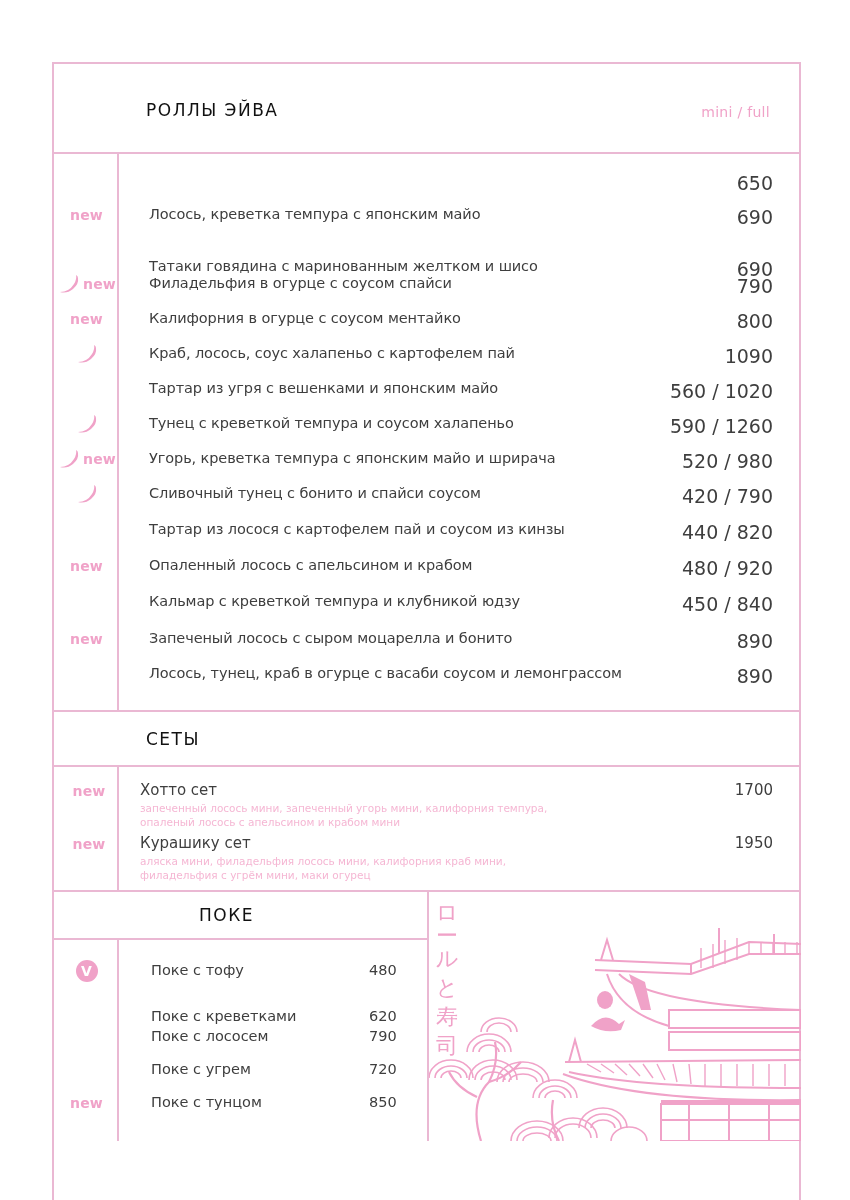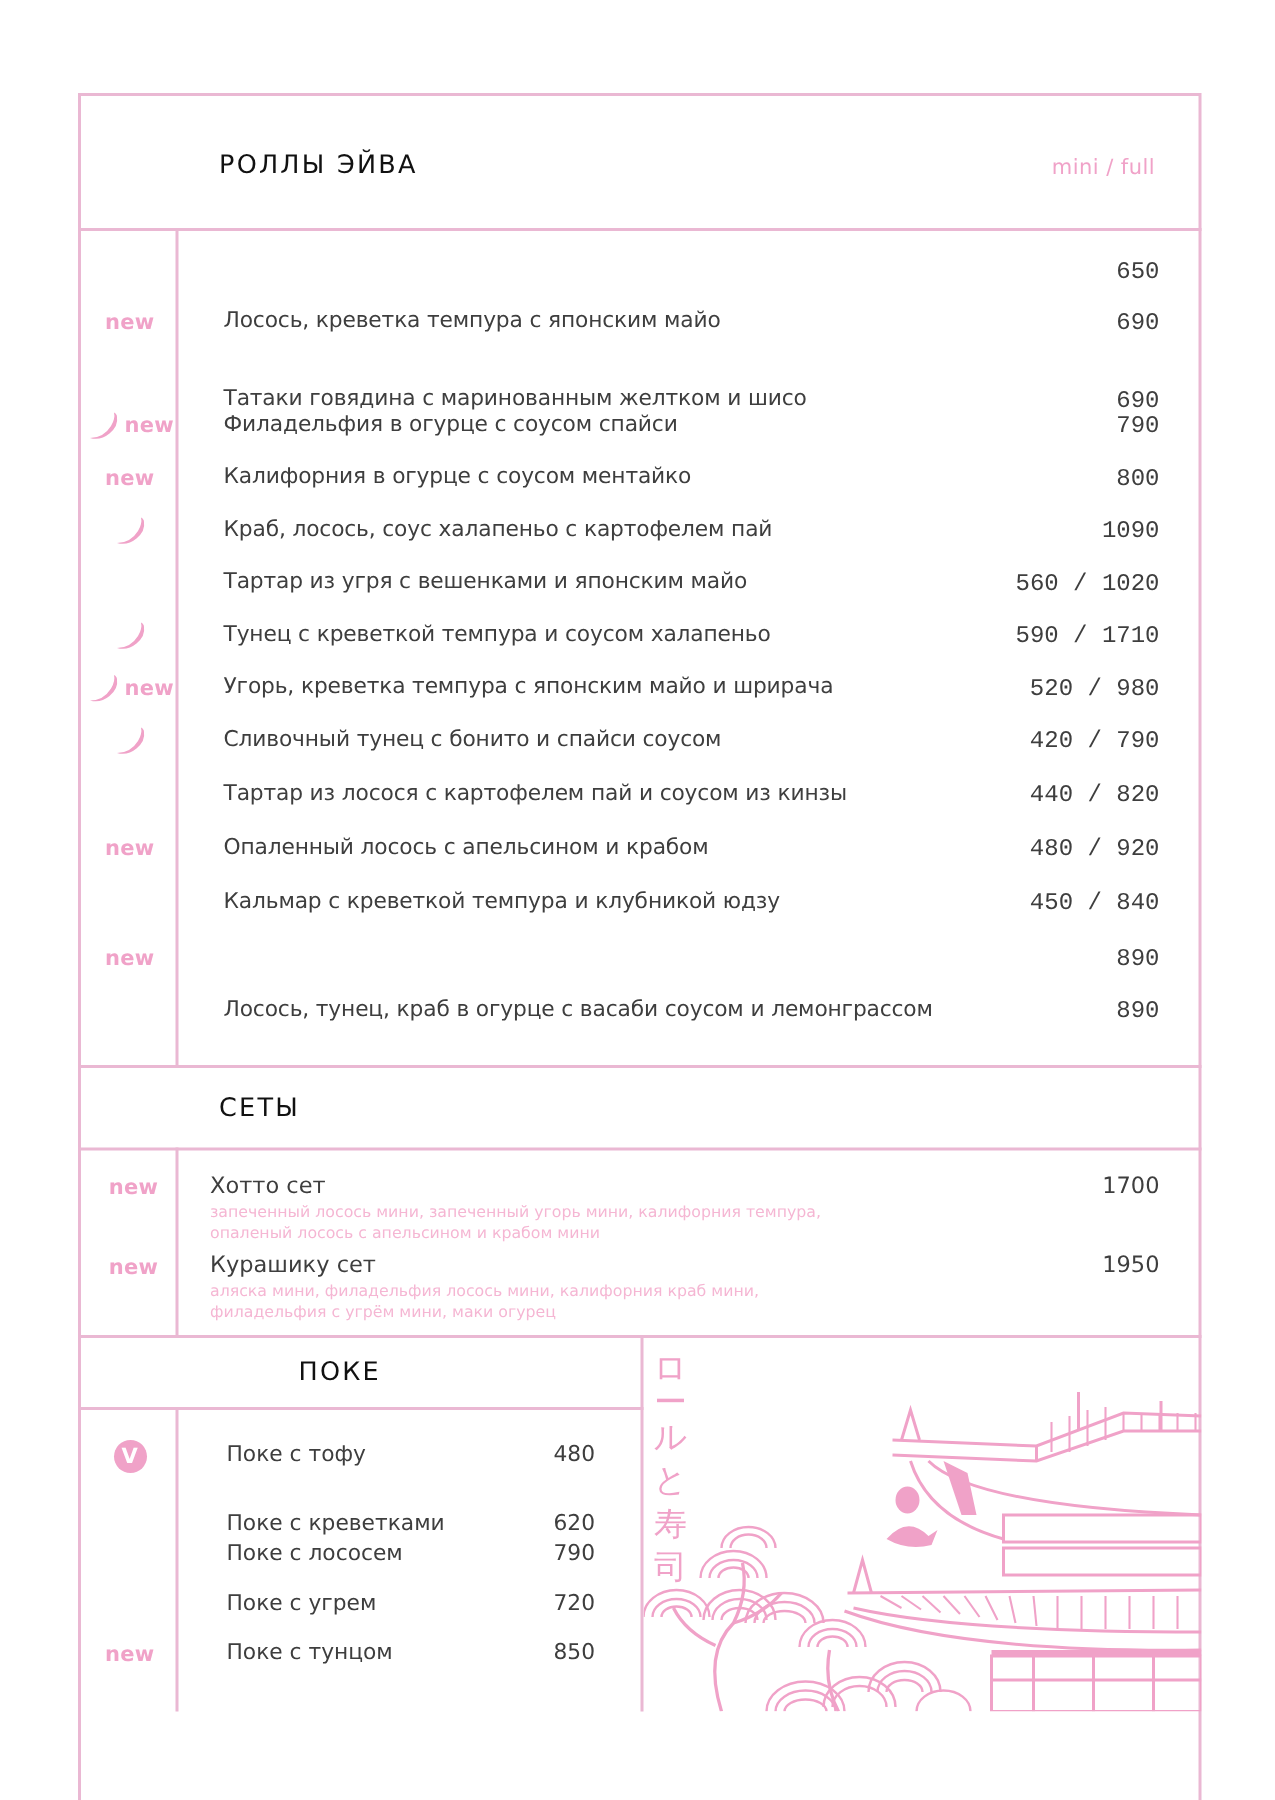--- a/index.html
+++ b/index.html
@@ -7,21 +7,21 @@
   body { font-family: "DejaVu Sans", sans-serif; color: #3a3a3a; position: relative; }
   .page { position: absolute; left: 52px; top: 62px; width: 749px; height: 1173px; border: 2px solid #eab8d3; }
   .hline { position: absolute; height: 2px; background: #eab8d3; }
   .vline { position: absolute; width: 2px; background: #eab8d3; }
   .section-title { position: absolute; font-size: 17px; letter-spacing: 1.5px; color: #111; font-weight: normal; }
   .unit-label { position: absolute; font-size: 14px; color: #f0a2c8; letter-spacing: 0.3px; }
   .row { position: absolute; left: 0; width: 749px; height: 26px; }
   .row .marker { position: absolute; left: 0; width: 65px; height: 26px; display: flex; align-items: center; justify-content: center; gap: 2px; }
   .new-badge { font-size: 14px; color: #f0a2c8; font-weight: bold; letter-spacing: 0.2px; }
   .row .name { position: absolute; left: 95px; top: 4px; font-size: 14.5px; color: #3e3e3e; white-space: nowrap; letter-spacing: -0.1px; }
-  .row .price { position: absolute; right: 30px; top: 4px; font-size: 16px; color: #3e3e3e; white-space: nowrap; font-family: Liberation Mono, monospace; }
+  .row .price { position: absolute; right: 30px; top: 4px; font-size: 19px; color: #3e3e3e; white-space: nowrap; }
   .pepper { width: 24px; height: 24px; display: inline-block; }
   .set-item { position: absolute; left: 0; width: 749px; }
   .set-item .marker { position: absolute; left: 0; width: 70px; top: 12px; text-align: center; }
   .set-item .name { position: absolute; left: 86px; top: 12px; font-size: 15px; color: #3e3e3e; }
   .set-item .desc { position: absolute; left: 86px; top: 32px; font-size: 10.5px; color: #f5b6d3; line-height: 14px; width: 440px; }
   .set-item .price { position: absolute; right: 30px; top: 12px; font-size: 15px; color: #3e3e3e; }
   .poke-row { position: absolute; left: 0; width: 375px; height: 26px; }
   .poke-row .marker { position: absolute; left: 0; width: 65px; height: 26px; display: flex; align-items: center; justify-content: center; }
   .poke-row .name { position: absolute; left: 97px; top: 4px; font-size: 14.5px; color: #3e3e3e; white-space: nowrap; }
   .poke-row .price { position: absolute; left: 315px; top: 4px; font-size: 14.5px; color: #3e3e3e; white-space: nowrap; }
@@ -88,21 +88,21 @@
         <span class="name">Тартар из угря с вешенками и японским майо</span>
         <span class="price">560 / 1020</span>
       </div>
       <div class="row" style="top: 347px;">
         <div class="marker">
           <span class="pepper"><svg viewBox="0 0 24 24" width="24" height="24">
               <path d="M3 20 Q12 20 17 12 Q20 7 19 3 Q21 4 21 6 Q22 12 16 17 Q10 22 3 20 Z" fill="#f0a2c8"></path>
             </svg></span>
         </div>
         <span class="name">Тунец с креветкой темпура и соусом халапеньо</span>
-        <span class="price">590 / 1710</span>
+        <span class="price">590 / 1260</span>
       </div>
       <div class="row" style="top: 382px;">
         <div class="marker">
           <span class="pepper"><svg viewBox="0 0 24 24" width="24" height="24">
               <path d="M3 20 Q12 20 17 12 Q20 7 19 3 Q21 4 21 6 Q22 12 16 17 Q10 22 3 20 Z" fill="#f0a2c8"></path>
             </svg></span>
           <span class="new-badge">new</span>
         </div>
         <span class="name">Угорь, креветка темпура с японским майо и шрирача</span>
         <span class="price">520 / 980</span>
@@ -130,20 +130,21 @@
       </div>
       <div class="row" style="top: 525px;">
         <div class="marker"></div>
         <span class="name">Кальмар с креветкой темпура и клубникой юдзу</span>
         <span class="price">450 / 840</span>
       </div>
       <div class="row" style="top: 562px;">
         <div class="marker">
           <span class="new-badge">new</span>
         </div>
+        <span class="name">Запеченый лосось с сыром моцарелла и бонито</span>
         <span class="price">890</span>
       </div>
       <div class="row" style="top: 597px;">
         <div class="marker"></div>
         <span class="name">Лосось, тунец, краб в огурце с васаби соусом и лемонграссом</span>
         <span class="price">890</span>
       </div>
     </div>
 
   <div class="hline" style="left:0; top:646px; width:747px;"></div>

